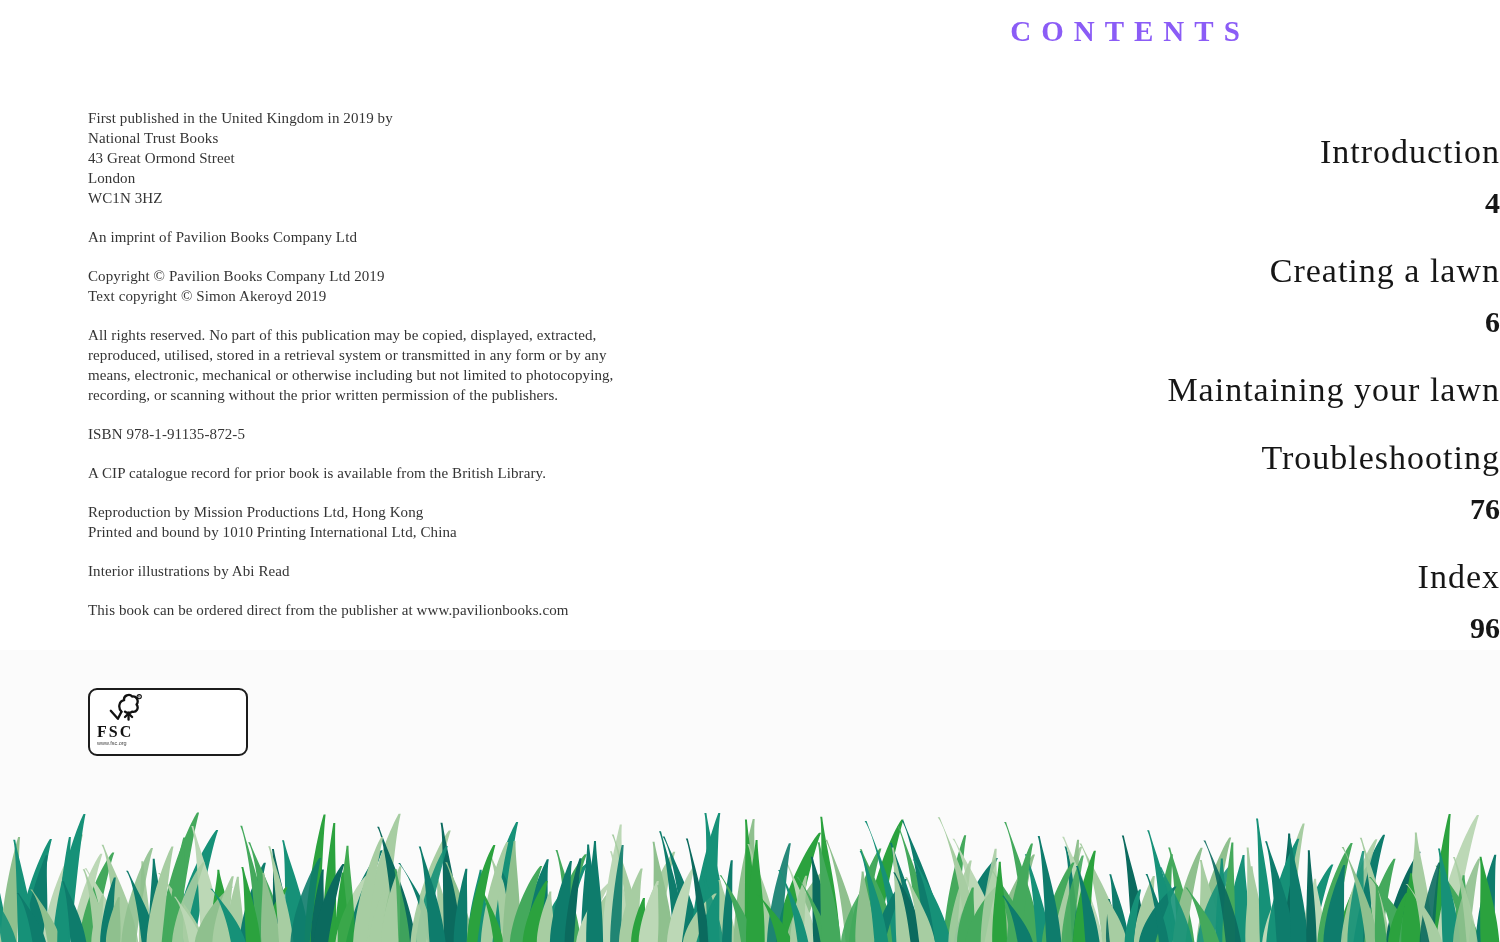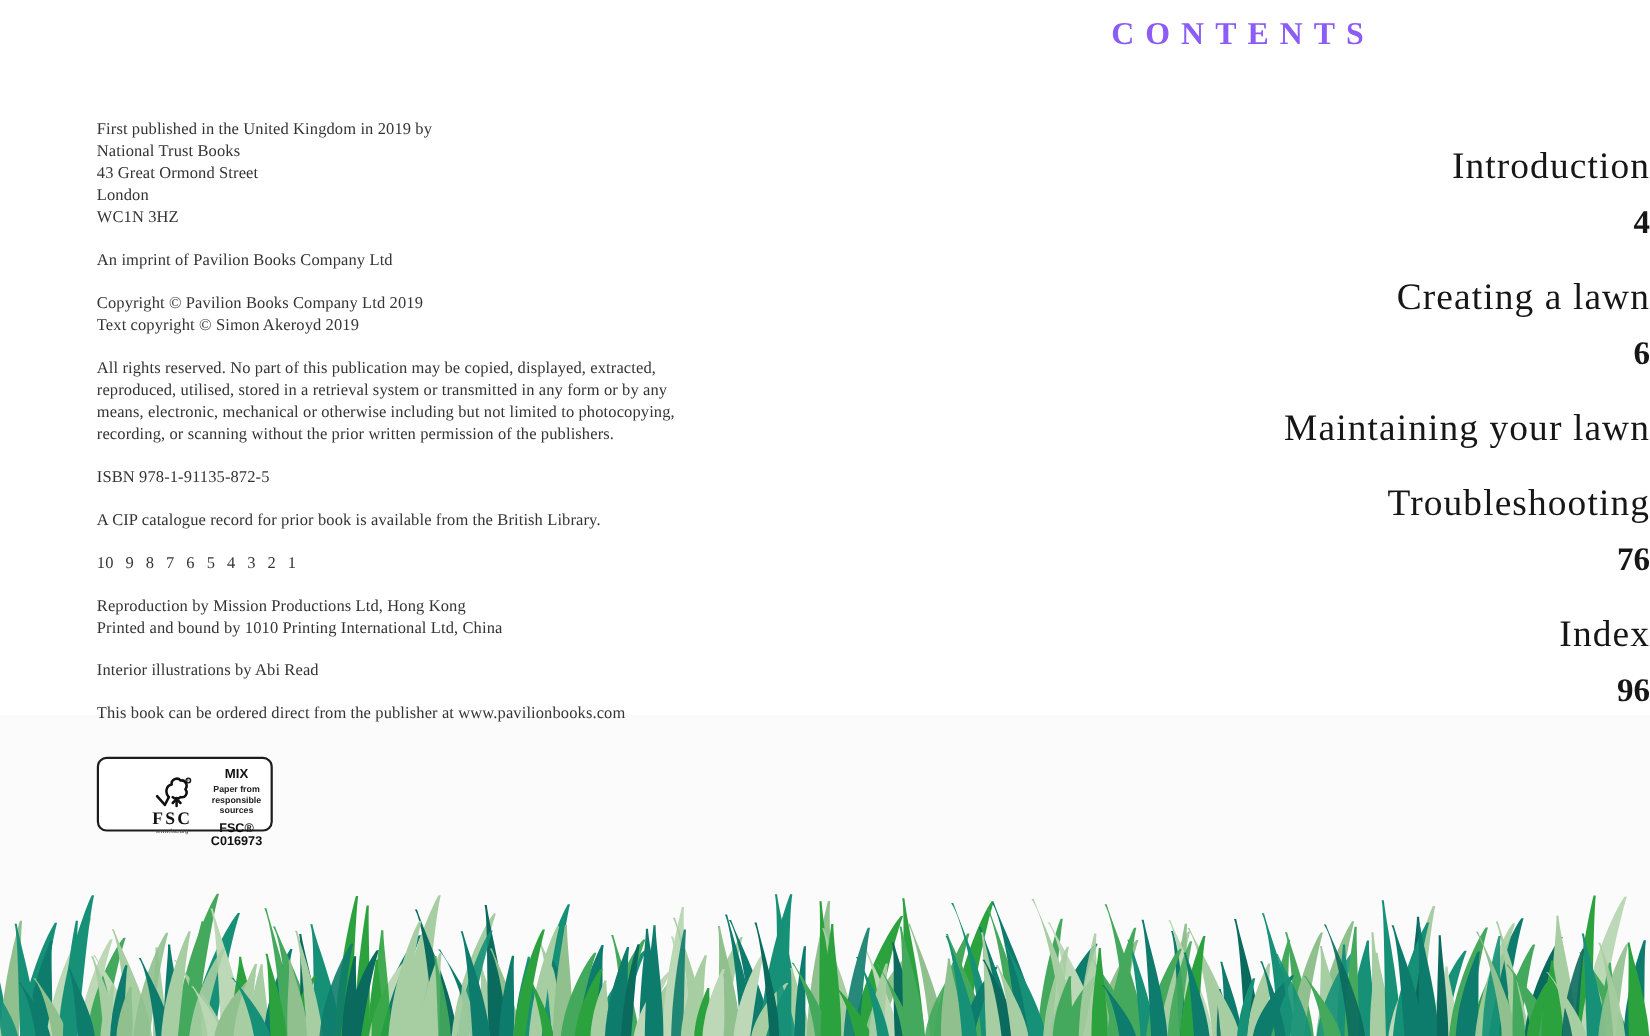--- a/index.html
+++ b/index.html
@@ -19,21 +19,21 @@
   }
   .copyright-block p{margin:0 0 19px 0;}
   .copyright-block p:last-child{margin-bottom:0;}
   .copyright-block p.numbers{word-spacing:7px;}
   
   .fsc-label{
     position:absolute;left:88px;top:688px;width:160px;height:68px;
     border:2px solid #1c1c1c;border-radius:9px;background:#fff;
     display:flex;box-sizing:border-box;color:#111;
   }
-  .fsc-left{width:62px;position:relative;padding:16px 0 0 7px;box-sizing:border-box;text-align:center;margin-left:32px;}
+  .fsc-left{width:62px;position:relative;padding:3px 0 0 7px;box-sizing:border-box;}
   .fsc-logo{display:block;margin:0 auto;}
   .fsc-brand{font-family:"Liberation Serif",serif;font-size:16px;font-weight:bold;letter-spacing:2px;line-height:14px;}
   .fsc-url{font-family:"Liberation Sans",sans-serif;font-size:5.5px;color:#444;line-height:8px;}
   .fsc-right{flex:1;text-align:center;padding-top:7px;font-family:"Liberation Sans",sans-serif;}
   .fsc-mix{font-weight:bold;font-size:12px;line-height:12px;}
   .fsc-desc{font-size:8px;font-weight:bold;line-height:9.5px;margin-top:4px;color:#222;}
   .fsc-code{font-weight:bold;font-size:11.5px;margin-top:5px;}
   
   .page-right{position:absolute;left:750px;top:0;width:750px;height:942px;text-align:center;color:#161616;}
   .contents-title{
@@ -54,46 +54,37 @@
   <div class="scan-band"></div>
 
   <section class="page-left">
     <div class="copyright-block" id="copyright-block">
         <p>First published in the United Kingdom in 2019 by<br>National Trust Books<br>43 Great Ormond Street<br>London<br>WC1N 3HZ</p>
         <p>An imprint of Pavilion Books Company Ltd</p>
         <p>Copyright © Pavilion Books Company Ltd 2019<br>Text copyright © Simon Akeroyd 2019</p>
         <p>All rights reserved. No part of this publication may be copied, displayed, extracted,<br>reproduced, utilised, stored in a retrieval system or transmitted in any form or by any<br>means, electronic, mechanical or otherwise including but not limited to photocopying,<br>recording, or scanning without the prior written permission of the publishers.</p>
         <p>ISBN 978-1-91135-872-5</p>
         <p>A CIP catalogue record for prior book is available from the British Library.</p>
-        <p class="numbers">10 9 8 7 6 5 4 3 2 1</p>
         <p>Reproduction by Mission Productions Ltd, Hong Kong<br>Printed and bound by 1010 Printing International Ltd, China</p>
         <p>Interior illustrations by Abi Read</p>
         <p>This book can be ordered direct from the publisher at www.pavilionbooks.com</p>
       </div>
 
     <div class="fsc-label">
       <div class="fsc-left">
         <svg class="fsc-logo" width="36" height="32" viewBox="0 0 40 36" fill="none" stroke="#111" stroke-width="2.6" stroke-linecap="round" stroke-linejoin="round">
           <path d="M4 20 L12 29 L16 21"></path>
           <path d="M16 21 C12 17 13 9 19 8 C18 3 25 0 28 4 C33 3 36 9 33 13 C36 17 33 22 28 21 C26 23 22 23 20 21"></path>
           <path d="M24 22 L24 30"></path>
           <path d="M20 27 L24 23 L28 27"></path>
           <circle cx="36" cy="4" r="2.4" stroke-width="1.2"></circle>
           <text x="36" y="6" font-size="4.5" stroke="none" fill="#111" text-anchor="middle" font-family="Liberation Sans, sans-serif">R</text>
         </svg>
         <div class="fsc-brand">FSC</div>
         <div class="fsc-url">www.fsc.org</div>
-      </div>
-      <div class="fsc-right">
-        <div class="fsc-mix">MIX</div>
-        <div class="fsc-desc">
-          <span>Paper from</span><br>
-          <span>responsible sources</span>
-        </div>
-        <div class="fsc-code">FSC® C016973</div>
       </div>
     </div>
   </section>
 
   <section class="page-right">
     <h1 class="contents-title">CONTENTS</h1>
     <div class="contents-list" id="contents-list">
         <div class="contents-entry">
           <div class="entry-title">Introduction</div>
           <div class="entry-page">4</div>

